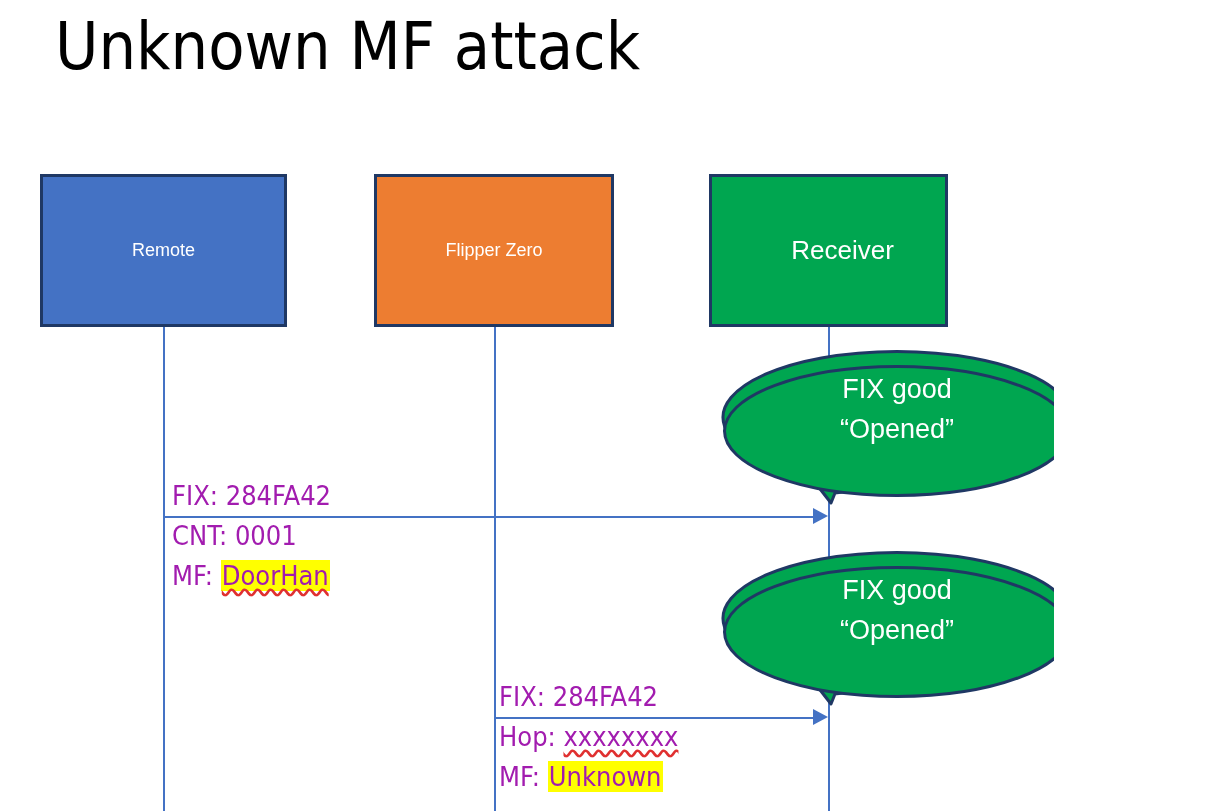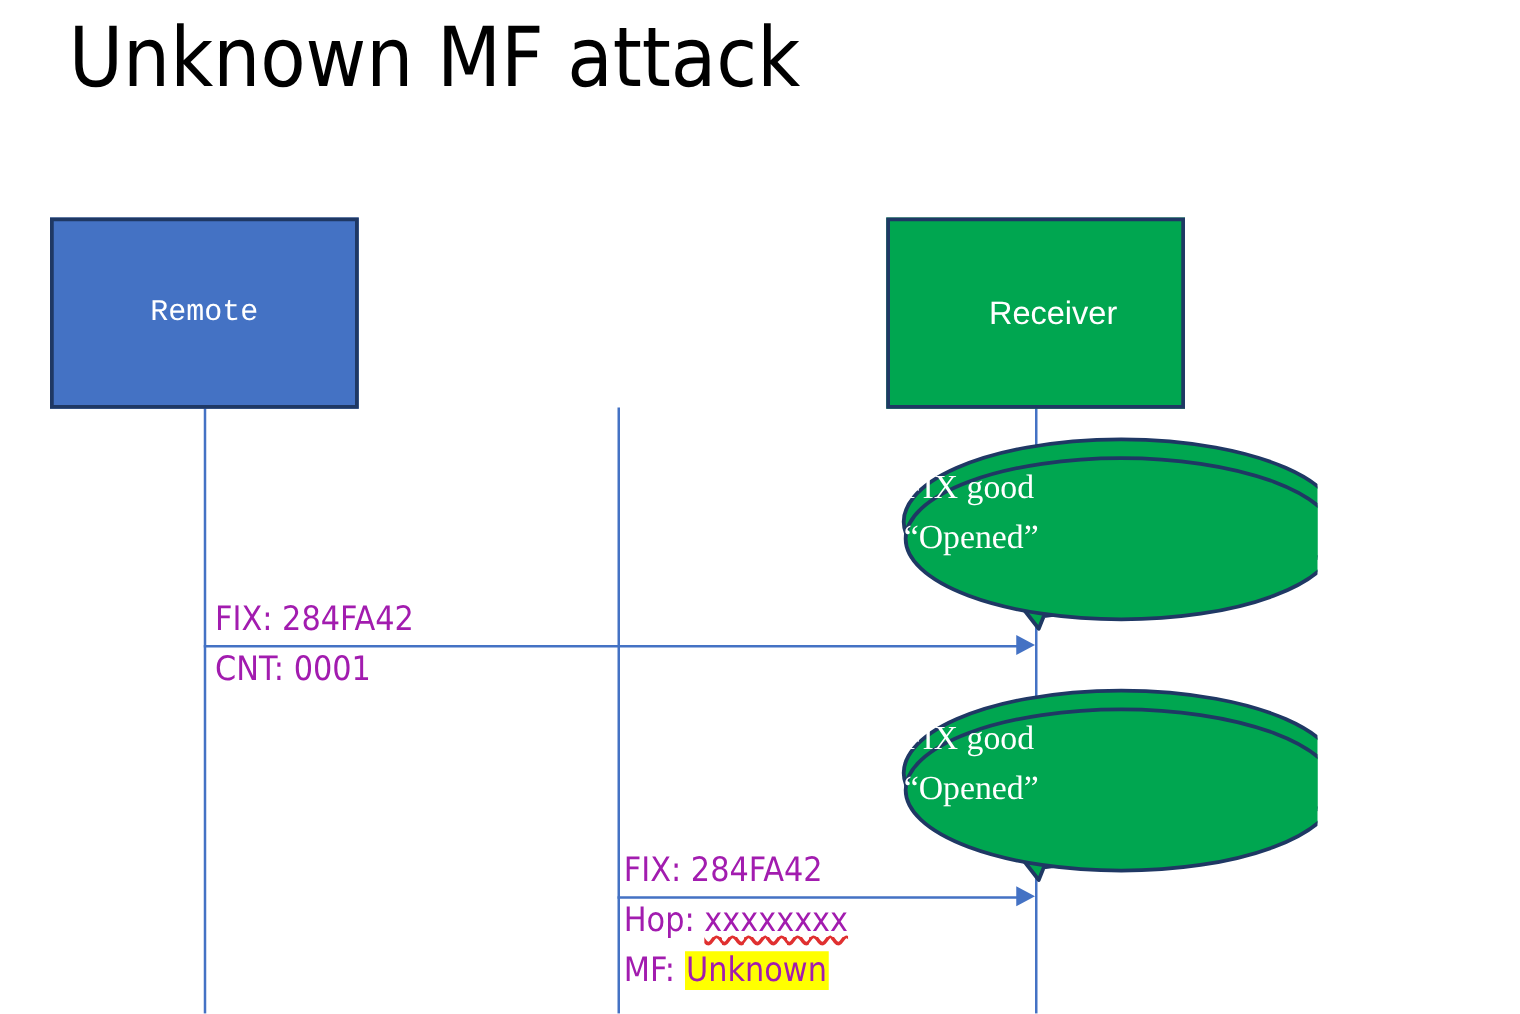--- a/index.html
+++ b/index.html
@@ -43,22 +43,22 @@
   .actor-box {
     position: absolute;
     box-sizing: border-box;
     border: 3px solid #1F3864;
     display: flex;
     align-items: center;
     justify-content: center;
     color: #ffffff;
   }
   .actor-label {
-    font-family: Liberation Mono, monospace;
-    font-size: 24px;
+    font-family: Liberation Sans, sans-serif;
+    font-size: 18px;
     font-weight: 400;
     color: #ffffff;
     white-space: nowrap;
   }
   .actor-label.wide {
     font-family: "Liberation Sans", sans-serif;
     font-size: 26px;
     margin-left: 28px;
   }
 
@@ -105,21 +105,22 @@
     position: absolute;
     left: 0;
     top: 0;
     overflow: visible;
   }
   .bubble-text {
     position: absolute;
     left: 0;
     top: 0;
     width: 100%;
-    font-family: Liberation Serif, serif;
+    text-align: center;
+    font-family: Liberation Sans, sans-serif;
     font-size: 27px;
     color: #ffffff;
     line-height: 40px;
     pointer-events: none;
   }
   .bubble-line {
     display: block;
     white-space: nowrap;
   }
 </style>
@@ -131,30 +132,33 @@
   <div id="slide-title">Unknown MF attack</div>
 
   <div class="lifeline" style="left:163px; top:326px; height:485px;"></div>
   <div class="lifeline" style="left:494px; top:326px; height:485px;"></div>
   <div class="lifeline" style="left:828px; top:326px; height:485px;"></div>
 
   <div class="actor-box" style="left:40px; top:174px; width:247px; height:153px; background:#4472C4;">
     <span class="actor-label">Remote</span>
   </div>
 
+  <div class="actor-box" style="left:374px; top:174px; width:240px; height:153px; background:#ED7D31;">
+    <span class="actor-label">Flipper Zero</span>
+  </div>
 
   <div class="actor-box" style="left:709px; top:174px; width:239px; height:153px; background:#00A650;">
     <span class="actor-label wide">Receiver</span>
   </div>
 
   <div class="msg-arrow" style="left:163px; top:516px; width:652px;"></div>
   <div class="msg-arrowhead" style="left:813px; top:508px;"></div>
 
   <div class="msg-text" style="left:172px; top:476px;">
-    <span class="msg-line"><span>FIX:</span><span>&nbsp;</span><span>284FA42</span></span><br><span class="msg-line"><span>CNT:</span><span>&nbsp;</span><span>0001</span></span><br>
+    <span class="msg-line"><span>FIX:</span><span>&nbsp;</span><span>284FA42</span></span><br><span class="msg-line"><span>CNT:</span><span>&nbsp;</span><span>0001</span></span><br><span class="msg-line"><span>MF:</span><span>&nbsp;</span><span class="hl sp">DoorHan</span></span>
   </div>
 
   <div class="msg-arrow" style="left:494px; top:717px; width:321px;"></div>
   <div class="msg-arrowhead" style="left:813px; top:709px;"></div>
 
   <div class="msg-text" style="left:499px; top:677px;">
     <span class="msg-line"><span>FIX:</span><span>&nbsp;</span><span>284FA42</span></span><br><span class="msg-line"><span>Hop:</span><span>&nbsp;</span><span class="sp">xxxxxxxx</span></span><br><span class="msg-line"><span>MF:</span><span>&nbsp;</span><span class="hl">Unknown</span></span>
   </div>
 
   <div class="bubble" style="left:723px; top:365px; width:348px; height:155px;">

